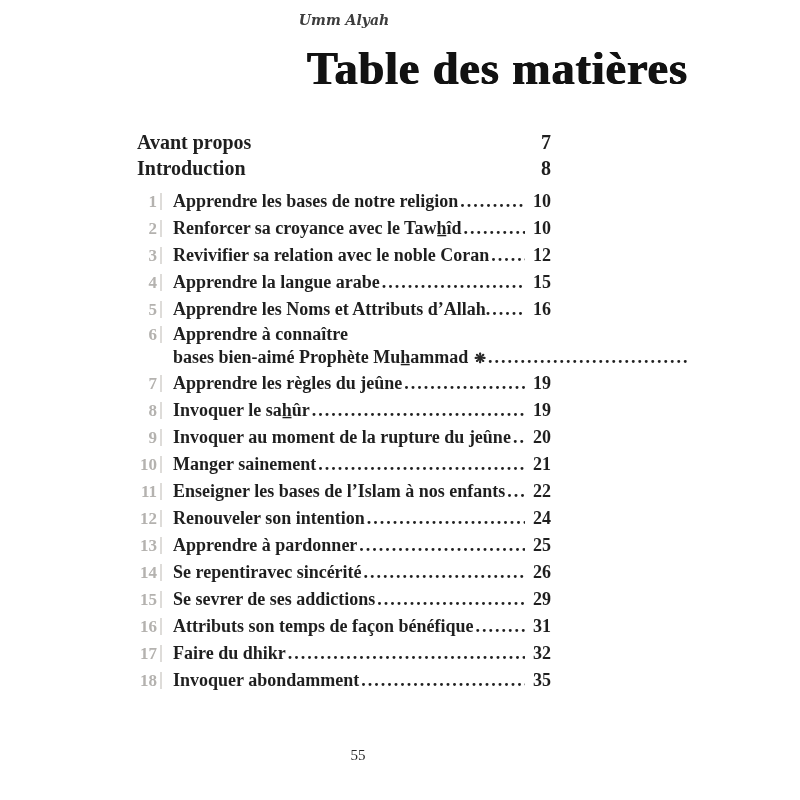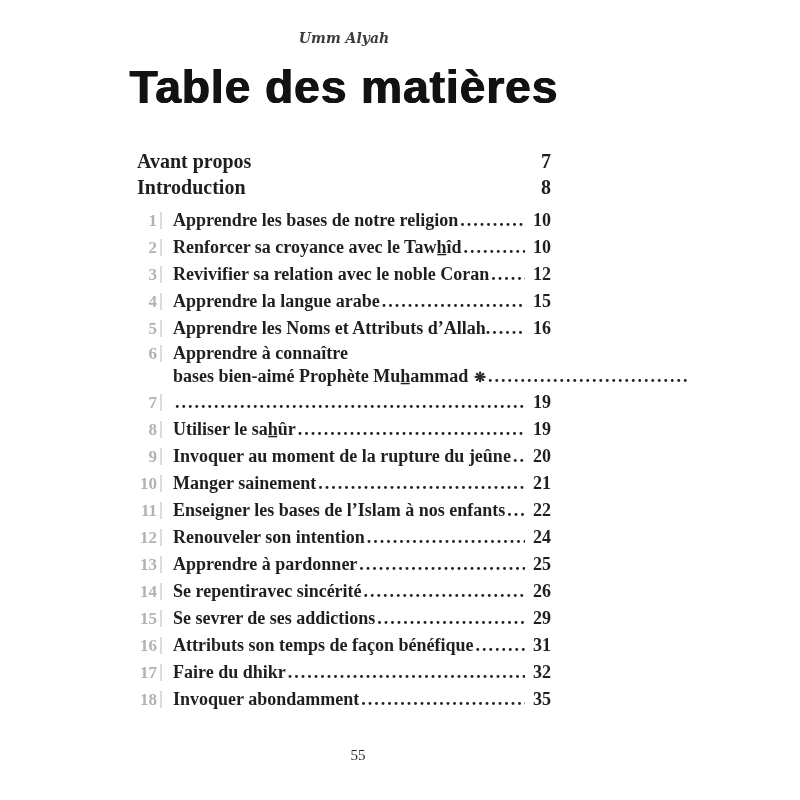--- a/index.html
+++ b/index.html
@@ -1,37 +1,37 @@
 <!DOCTYPE html>
 <html><head>
 <meta charset="utf-8">
 <style>
   html,body{margin:0;padding:0;background:#ffffff;}
   .page{
     position:relative;
     width:688px;height:800px;
     background:#ffffff;
     box-sizing:border-box;
-    padding-top:30px;
+    padding-top:12px;
     font-family:"Liberation Serif", serif;
     color:#1f1f1f;
     overflow:hidden;
   }
   .running-header{
     text-align:center;
     font-family:"DejaVu Serif", serif;
     font-style:italic;
     font-weight:600;
     font-size:14px;
     color:#3d3d3d;
   }
   .title{
     margin:14px 0 0;
-    text-align:center;
-    font-family:Liberation Sans, sans-serif;
+    text-align:right;
+    font-family:Liberation Serif, serif;
     font-weight:700;
     font-size:46px;
     letter-spacing:1px;
     color:#121212;
     text-shadow:0.6px 0 0 currentColor, -0.6px 0 0 currentColor;
   }
   .toc{
     width:414px;
     margin:34px auto 0;
   }
@@ -156,26 +156,27 @@
             <div class="line"><span class="item-text">Apprendre à connaître</span></div>
             <div class="line line2">
               <span class="item-text">bases bien-aimé Prophète Muh̲ammad</span>
               <span class="saw-symbol">❋</span>
               <span class="leader"></span>
             </div>
           </div>
         </div>
         <div class="item-row">
           <span class="item-num">7</span>
+          <span class="item-text">Apprendre les règles du jeûne</span>
           <span class="leader"></span>
           <span class="pagenum">19</span>
         </div>
         <div class="item-row">
           <span class="item-num">8</span>
-          <span class="item-text">Utiliser le sah̲ûr</span>
+          <span class="item-text">Invoquer le sah̲ûr</span>
           <span class="leader"></span>
           <span class="pagenum">19</span>
         </div>
         <div class="item-row">
           <span class="item-num">9</span>
           <span class="item-text">Invoquer au moment de la rupture du jeûne</span>
           <span class="leader"></span>
           <span class="pagenum">20</span>
         </div>
         <div class="item-row">

